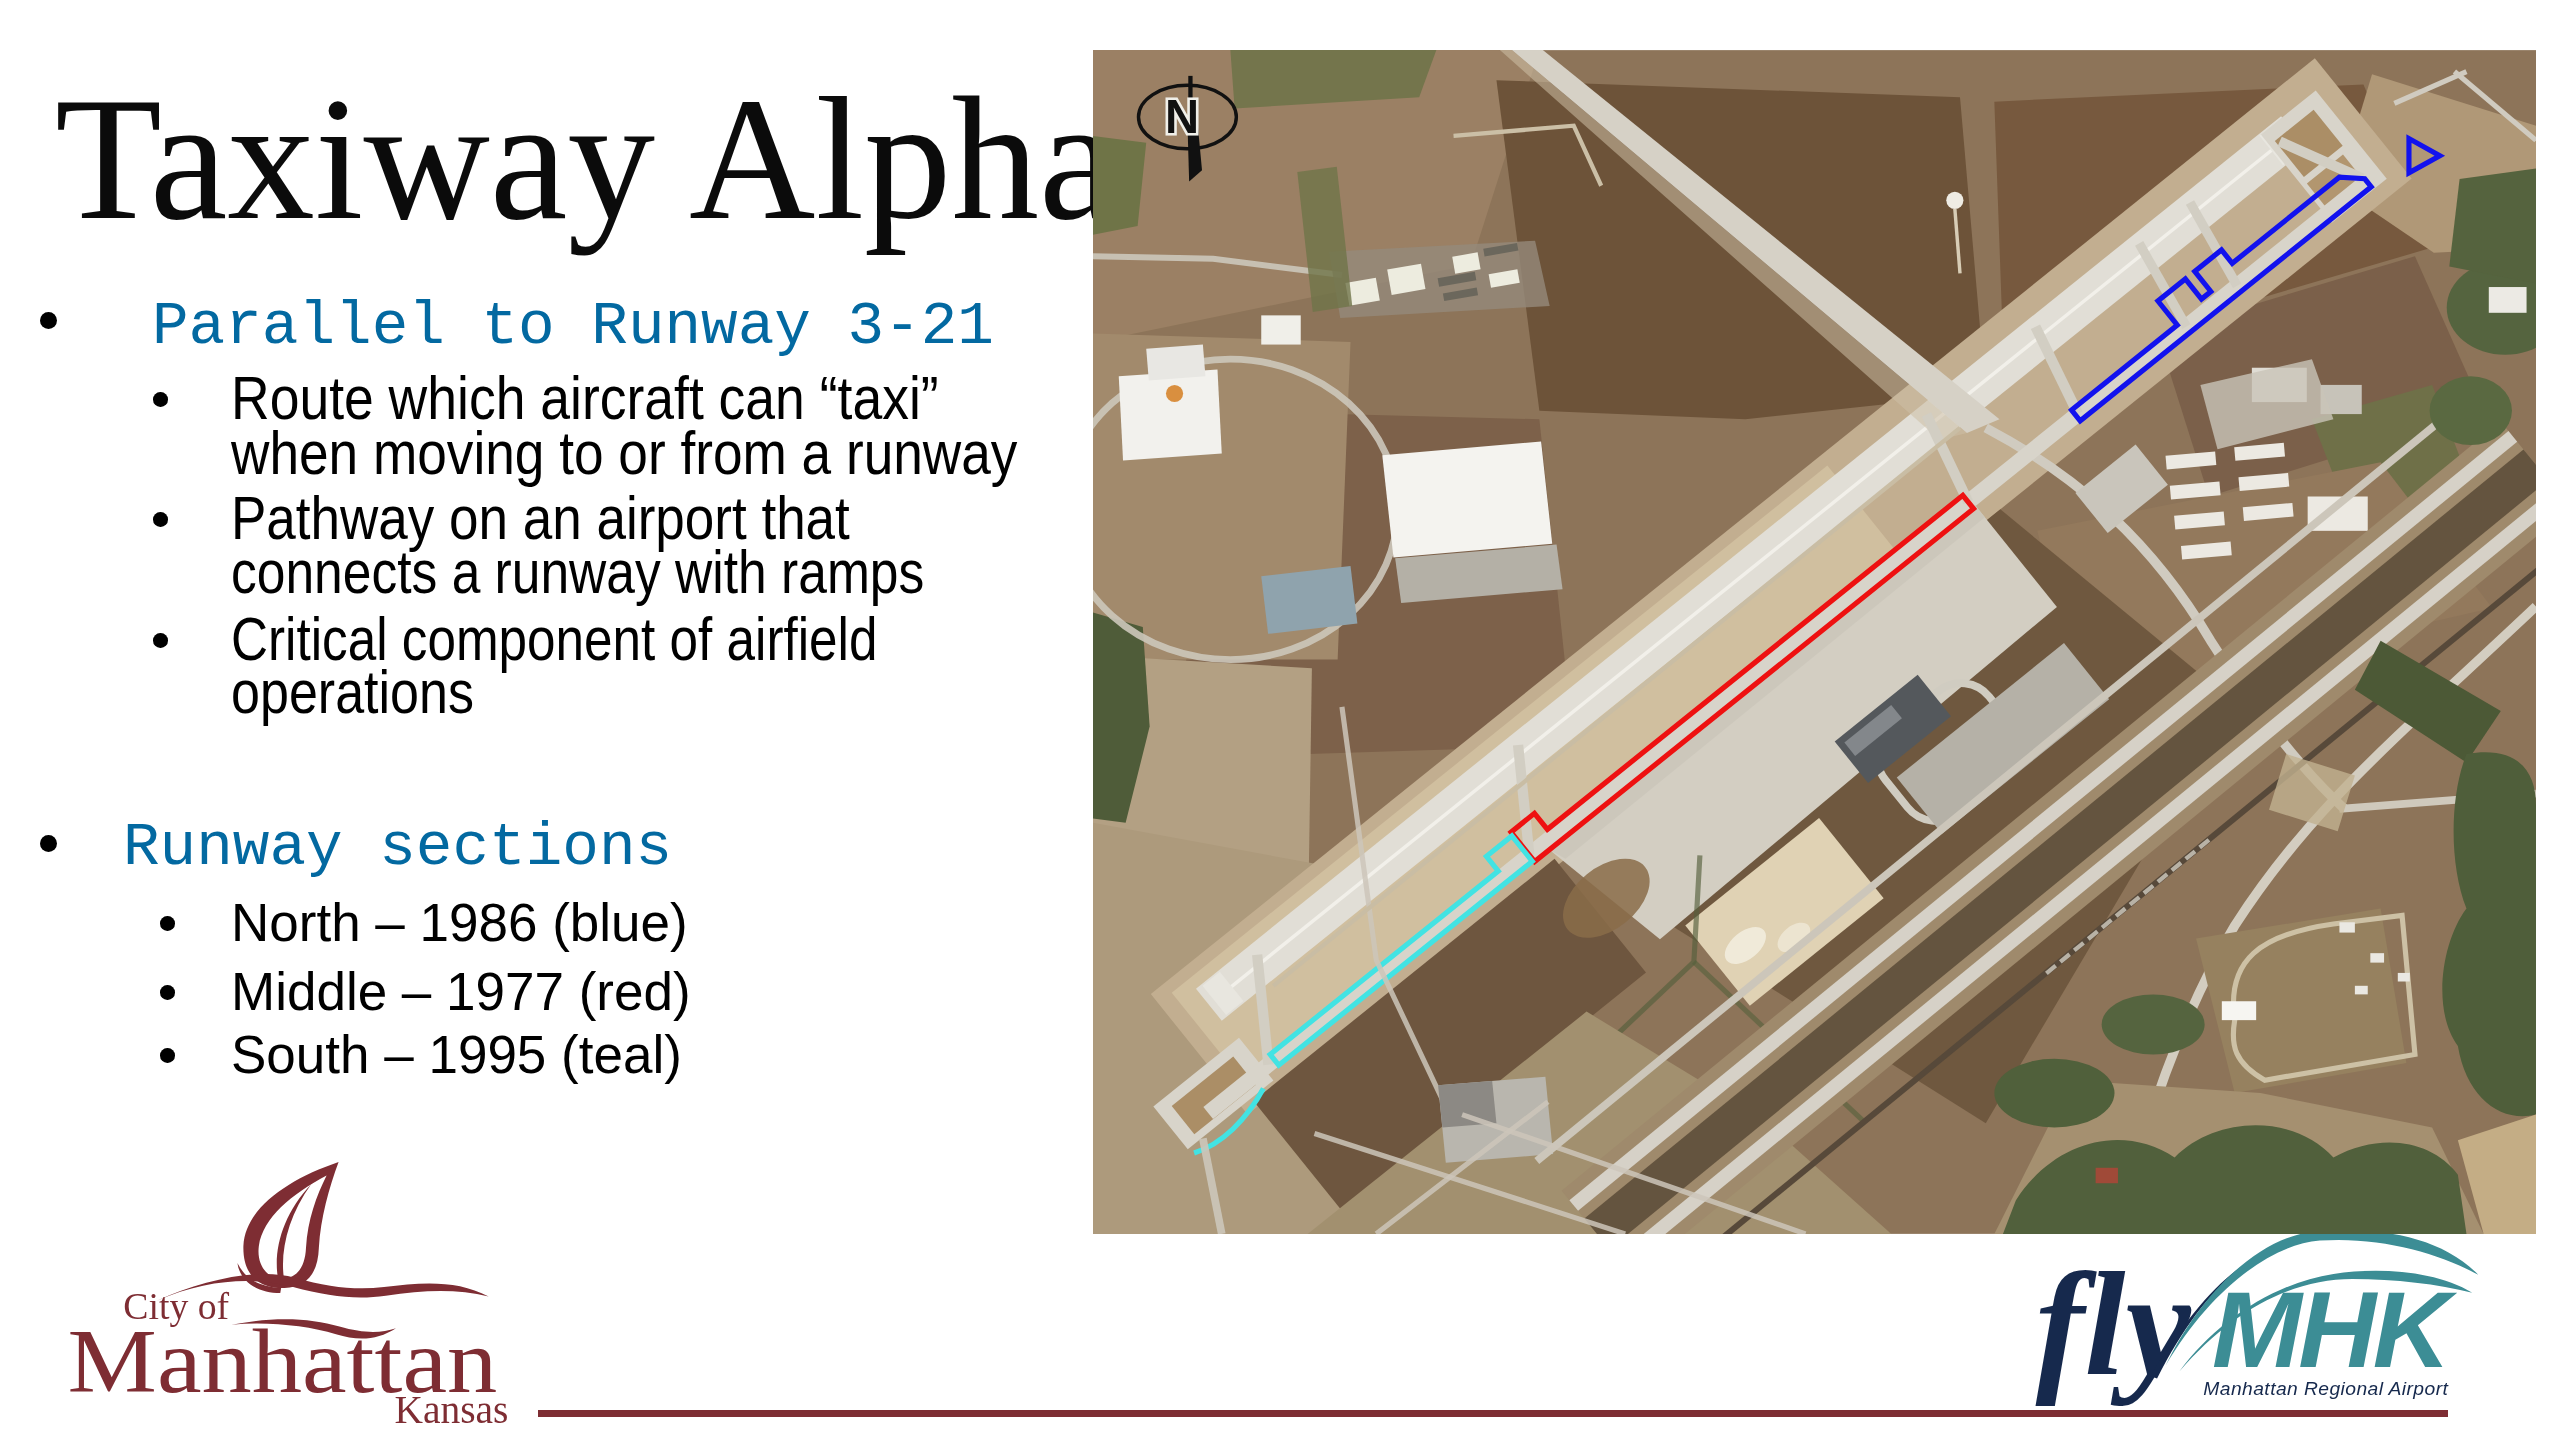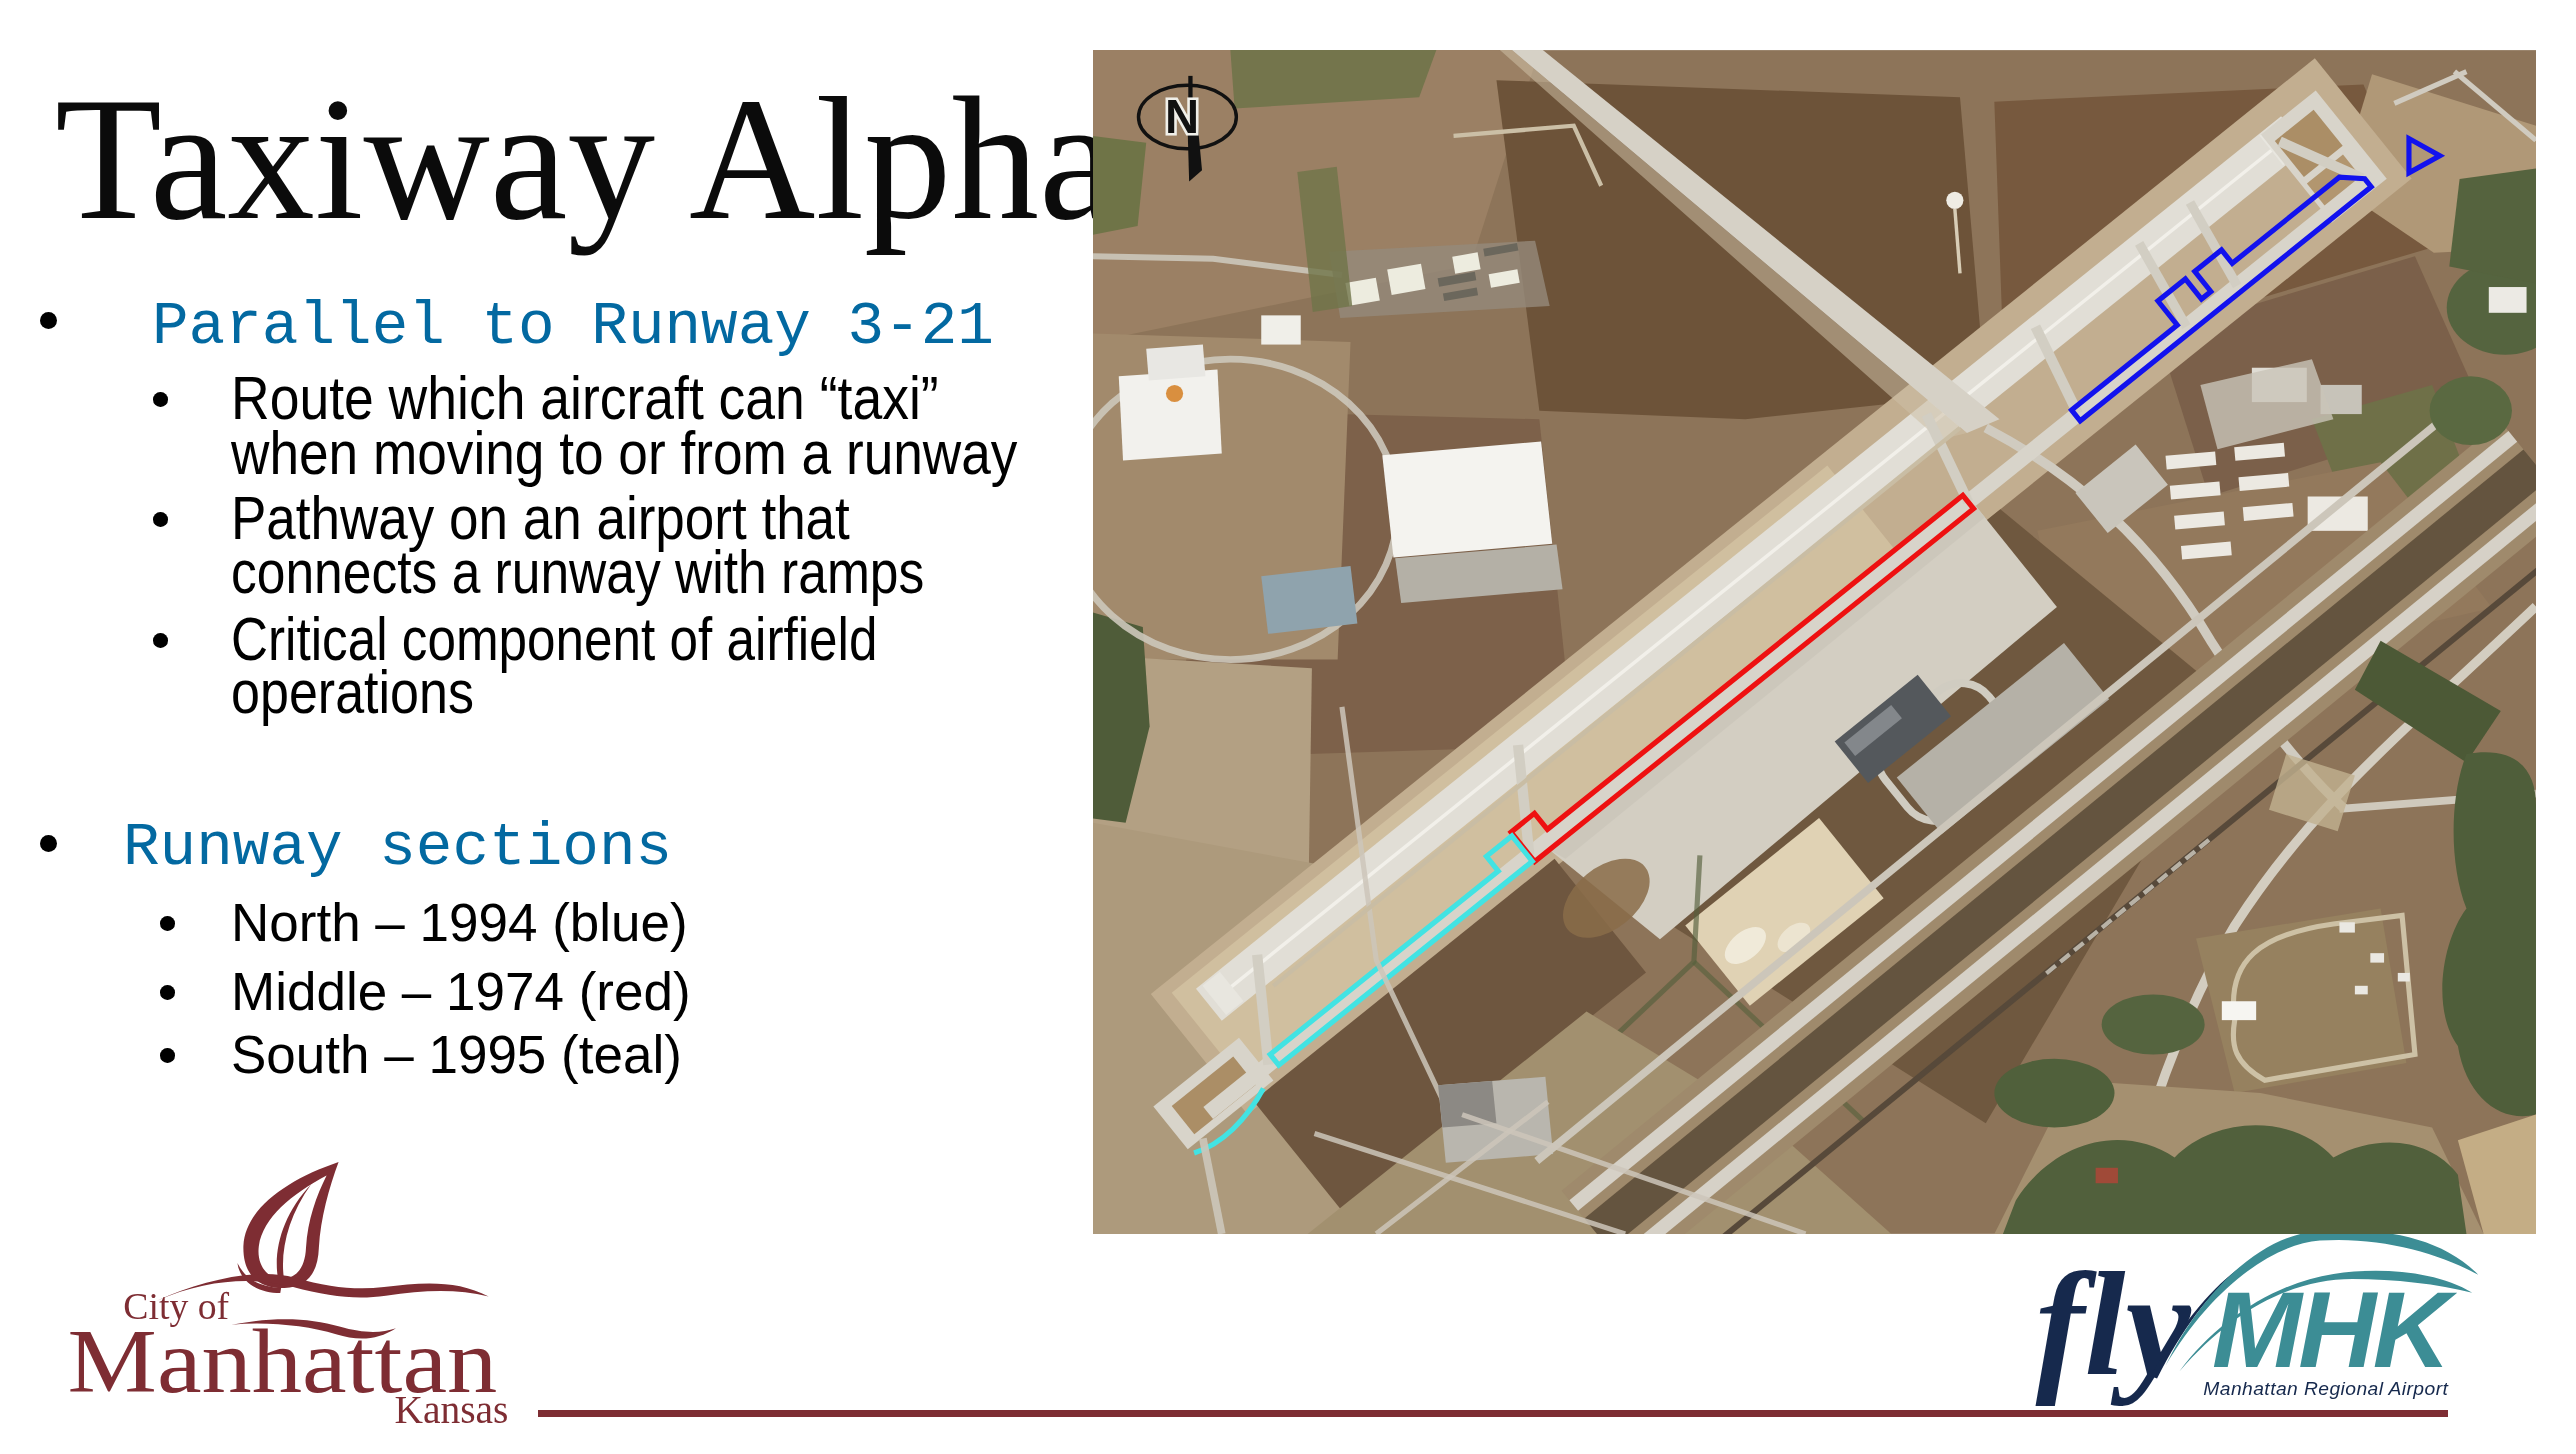--- a/index.html
+++ b/index.html
@@ -38,25 +38,25 @@
   <div class="abs b2" style="left:231px;top:581px;transform:scaleX(0.840);">Critical component of airfield</div>
 
   <div class="abs b2" style="left:231px;top:634px;transform:scaleX(0.853);">operations</div>
 
   <div class="dot" style="left:40px;top:807px;width:17px;height:17px;"></div>
 
   <div class="abs b1" style="left:123px;top:789px;">Runway sections</div>
 
   <div class="dot" style="left:160px;top:888px;width:14.6px;height:14.6px;"></div>
 
-  <div class="abs b3" style="left:231px;top:868px;">North – 1994 (blue)</div>
+  <div class="abs b3" style="left:231px;top:868px;">North – 1986 (blue)</div>
 
   <div class="dot" style="left:160px;top:957px;width:14.6px;height:14.6px;"></div>
 
-  <div class="abs b3" style="left:231px;top:937px;">Middle – 1974 (red)</div>
+  <div class="abs b3" style="left:231px;top:937px;">Middle – 1977 (red)</div>
 
   <div class="dot" style="left:160px;top:1020px;width:14.6px;height:14.6px;"></div>
 
   <div class="abs b3" style="left:231px;top:1000px;">South – 1995 (teal)</div>
 
   <svg class="abs" style="left:34px;top:1091px;" width="532" height="343" viewBox="0 0 620 400">
 
     <path d="M 355,50 C 296,70 246,104 244,148 C 243,182 262,198 292,197 C 318,196 331,180 332,150 C 334,115 344,80 355,50 Z" fill="#7e2d33"></path>
 
     <path d="M 341,66 C 300,88 267,115 262,148 C 259,172 273,187 291,186 C 307,185 316,172 317,150 C 319,118 329,90 341,66 Z" fill="#ffffff"></path>

